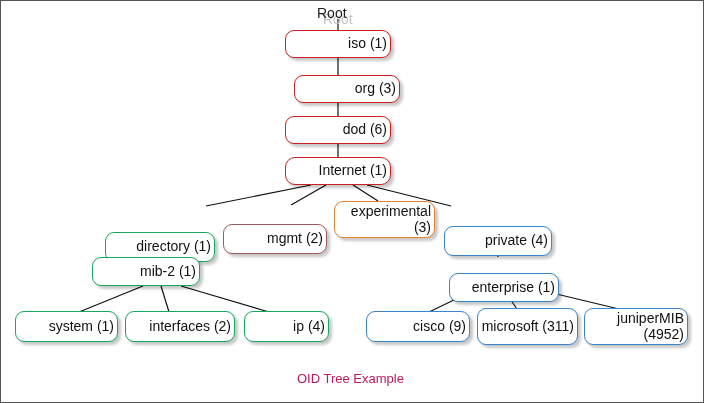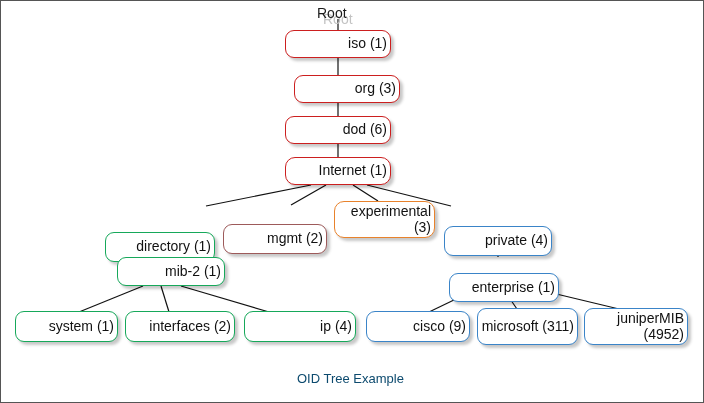--- a/index.html
+++ b/index.html
@@ -58,21 +58,21 @@
   .root-ghost {
     position: absolute;
     font-size: 14px;
     color: #c3c3c3;
     z-index: 2;
     white-space: nowrap;
   }
   .caption {
     position: absolute;
     font-size: 13px;
-    color: #0c4a6e;
+    color: #be185d;
     white-space: nowrap;
     z-index: 4;
   }
 </style>
 </head>
 <body>
 
 <div id="canvas" style="background: rgb(255, 255, 255); border-color: rgb(85, 85, 85);">
 
   <svg id="edges" width="704" height="403" viewBox="0 0 704 403">
@@ -110,39 +110,39 @@
       </div>
       <div class="node" style="left: 284px; top: 156px; width: 106px; height: 28px; border-color: rgb(204, 31, 31); border-radius: 10px;">
         <span class="label">Internet (1)</span>
       </div>
       <div class="node" style="left: 104px; top: 203px; width: 110px; height: 30px; border-color: rgb(22, 168, 90); margin-top: 28px;">
         <span class="label">directory (1)</span>
       </div>
       <div class="node" style="left: 222px; top: 203px; width: 104px; height: 30px; border-color: rgb(157, 90, 90); margin-top: 20px;">
         <span class="label">mgmt (2)</span>
       </div>
-      <div class="node" style="left: 333px; top: 200px; width: 101px; height: 37px; border-color: rgb(232, 130, 44); border-radius: 10px;">
+      <div class="node" style="left: 333px; top: 200px; width: 101px; height: 37px; border-color: rgb(232, 130, 44);">
         <span class="label">experimental (3)</span>
       </div>
       <div class="node" style="left: 443px; top: 203px; width: 108px; height: 30px; border-color: rgb(58, 132, 200); margin-top: 22px;">
         <span class="label">private (4)</span>
       </div>
-      <div class="node" style="left: 116px; top: 256px; width: 108px; height: 29px; border-color: rgb(22, 168, 90);">
+      <div class="node" style="left: 91px; top: 256px; width: 108px; height: 29px; border-color: rgb(22, 168, 90);">
         <span class="label">mib-2 (1)</span>
       </div>
       <div class="node" style="left: 448px; top: 272px; width: 110px; height: 29px; border-color: rgb(58, 132, 200);">
         <span class="label">enterprise (1)</span>
       </div>
       <div class="node" style="left: 14px; top: 310px; width: 103px; height: 31px; border-color: rgb(22, 168, 90);">
         <span class="label">system (1)</span>
       </div>
       <div class="node" style="left: 124px; top: 310px; width: 110px; height: 31px; border-color: rgb(22, 168, 90);">
         <span class="label">interfaces (2)</span>
       </div>
-      <div class="node" style="left: 243px; top: 310px; width: 112px; height: 31px; border-color: rgb(22, 168, 90);">
+      <div class="node" style="left: 243px; top: 310px; width: 85px; height: 31px; border-color: rgb(22, 168, 90);">
         <span class="label">ip (4)</span>
       </div>
       <div class="node" style="left: 365px; top: 310px; width: 104px; height: 31px; border-color: rgb(58, 132, 200); padding-left: 40px;">
         <span class="label">cisco (9)</span>
       </div>
       <div class="node" style="left: 476px; top: 307px; width: 101px; height: 37px; border-color: rgb(58, 132, 200);">
         <span class="label">microsoft (311)</span>
       </div>
       <div class="node" style="left: 583px; top: 307px; width: 104px; height: 37px; border-color: rgb(58, 132, 200);">
         <span class="label">juniperMIB (4952)</span>

